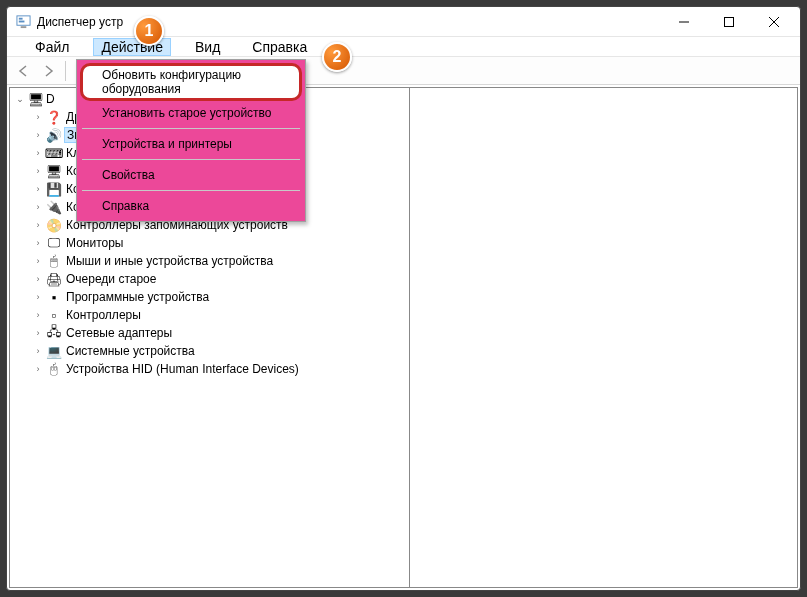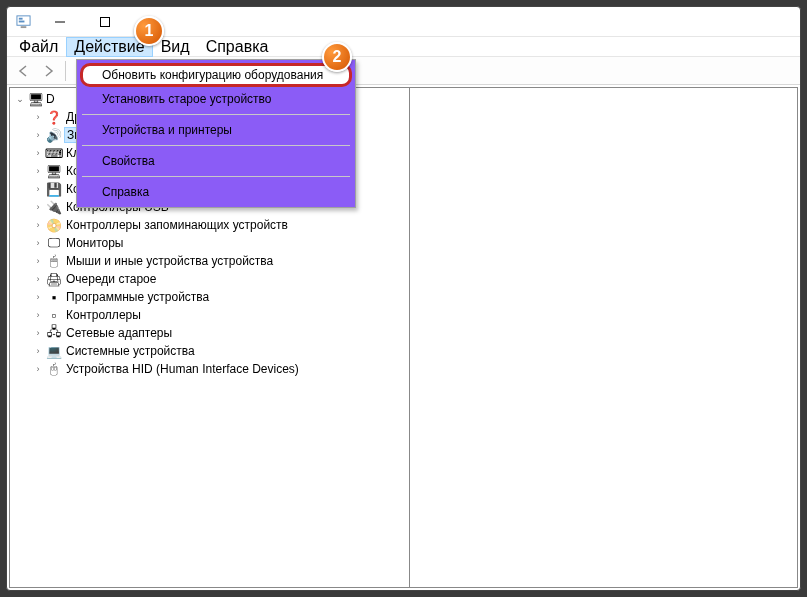--- a/index.html
+++ b/index.html
@@ -44,22 +44,23 @@
   }
   .menubar {
     height: 20px;
     display: flex;
     align-items: center;
     padding: 0 4px;
     border-bottom: 1px solid #e6e6e6;
   }
   .menu-item {
     padding: 1px 8px;
-    font-size: 16px;
+    font-size: 14px;
     color: #000;
+    margin-left: 16px;
   }
   .menu-item.highlighted {
     background: #cce8ff;
     border: 1px solid #99d1ff;
     padding: 0px 7px;
   }
   .toolbar {
     height: 28px;
     display: flex;
     align-items: center;
@@ -115,22 +116,22 @@
     font-size: 9px;
   }
   .dev-icon {
     width: 16px; height: 16px;
     display: flex; align-items:center; justify-content:center;
     font-size: 13px;
   }
   .dropdown {
     position: absolute;
     left: 76px; top: 59px;
-    width: 280px;
-    background: #8b5cf6;
+    width: 230px;
+    background: #ec4899;
     border: 1px solid #a0a0a0;
     box-shadow: 2px 3px 4px rgba(0,0,0,0.25);
     padding: 3px;
     z-index: 10;
   }
   .dd-item {
     padding: 5px 22px;
     font-size: 12px;
     color: #000;
   }
@@ -167,20 +168,21 @@
 
   <div class="titlebar">
     <span class="title-icon">
       <svg width="15" height="15" viewBox="0 0 16 16">
           <rect x="1" y="2" width="14" height="10" fill="#fff" stroke="#5a8fc4"></rect>
           <rect x="3" y="4" width="4" height="2" fill="#5a8fc4"></rect>
           <rect x="3" y="7" width="6" height="2" fill="#5a8fc4"></rect>
           <rect x="5" y="13" width="6" height="2" fill="#999"></rect>
         </svg>
     </span>
+    <span class="title-text">Диспетчер устр</span>
     <div class="win-controls">
       <div class="win-btn">
           <svg width="10" height="10">
             <line x1="0" y1="5" x2="10" y2="5" stroke="#000" stroke-width="1"></line>
           </svg>
         </div>
       <div class="win-btn">
           <svg width="10" height="10">
             <rect x="0.5" y="0.5" width="9" height="9" fill="none" stroke="#000" stroke-width="1"></rect>
           </svg>

